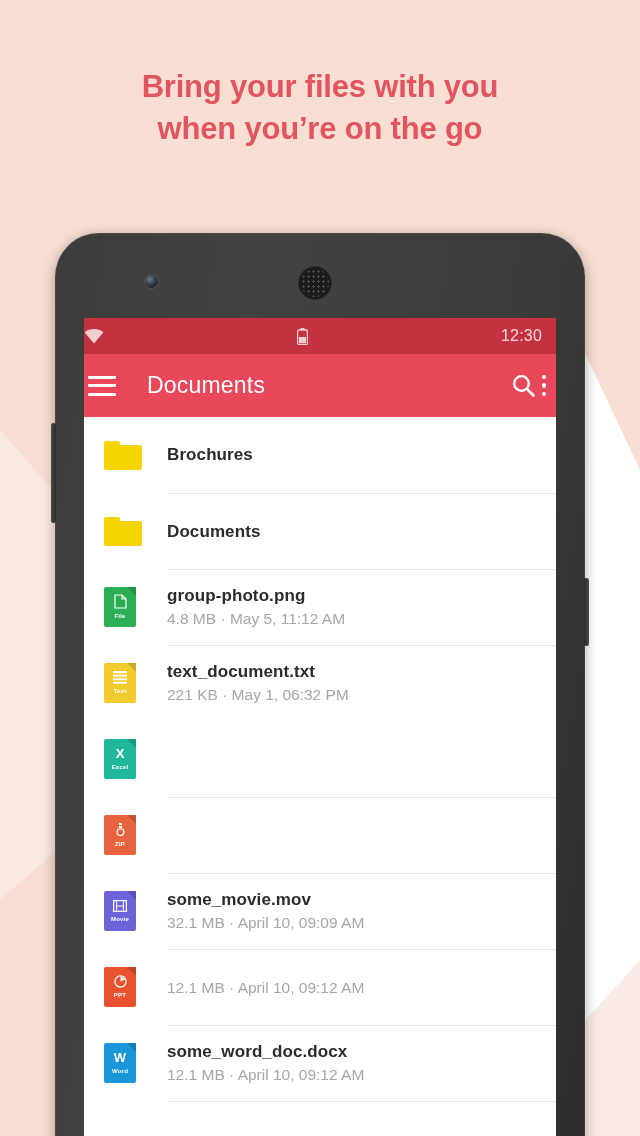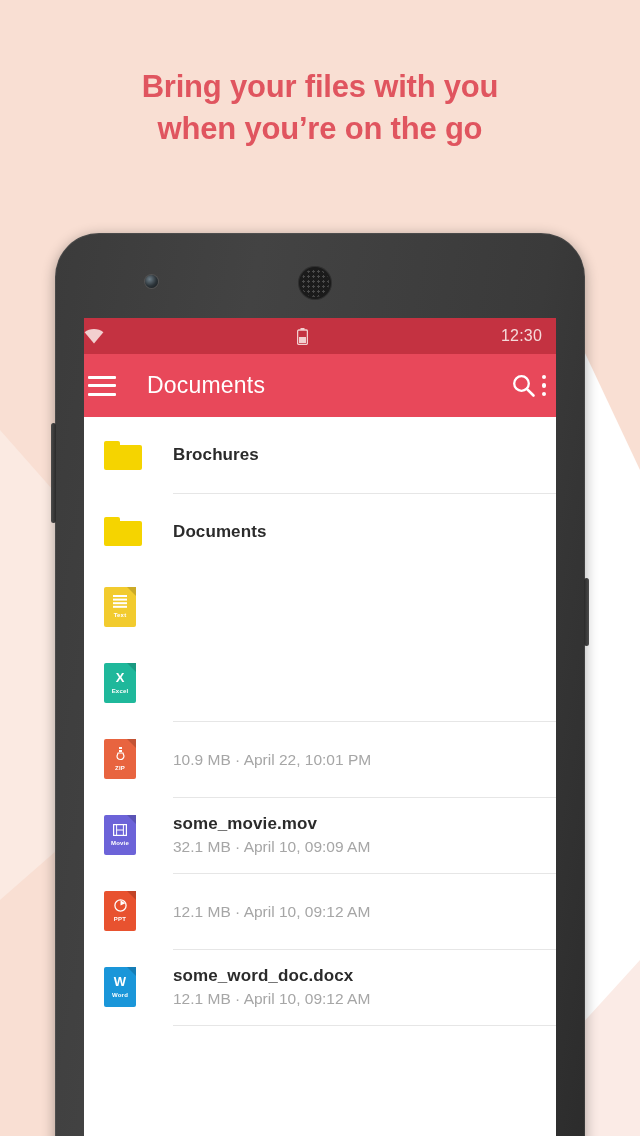--- a/index.html
+++ b/index.html
@@ -131,21 +131,21 @@
     cursor:pointer;
   }
   .row.folder{ height:76px; }
   .row .icon-wrap{
     width:52px;
     display:flex; align-items:center; justify-content:flex-start;
     flex:0 0 52px;
   }
   .row .texts{
     flex:1;
-    margin-left:17px;
+    margin-left:11px;
     border-top:1px solid #E6E6E6;
     height:100%;
     display:flex; flex-direction:column; justify-content:center;
     padding-right:12px;
   }
   .row:first-child .texts{ border-top:none; }
   .fname{
     font-size:17px;
     font-weight:bold;
     color:#2b2b2b;
@@ -277,36 +277,58 @@
           <div class="folder-icon">
               <div class="tab"></div>
               <div class="body"></div>
             </div>
         </div>
         <div class="texts">
           <div class="fname">Documents</div>
         </div>
       </div>
 
+      <div class="row">
+        <div class="icon-wrap">
+          <div class="file-icon" style="background:#2BAF55">
+            <div class="fold"></div>
+            <div class="glyph">
+              <svg width="13" height="15" viewBox="0 0 13 15">
+                <path d="M1 1 h7 l4 4 v9 h-11 z" fill="none" stroke="#fff" stroke-width="1.2"></path>
+                <path d="M8 1 v4 h4" fill="none" stroke="#fff" stroke-width="1.2"></path>
+              </svg>
+            </div>
+            <div class="tag">File</div>
+          </div>
+        </div>
+        <div class="texts">
+          <div class="fname">group-photo.png</div>
+          <div class="fmeta">4.8 MB · May 5, 11:12 AM</div>
+        </div>
+      </div>
 
       <div class="row">
         <div class="icon-wrap">
           <div class="file-icon" style="background:#F2CB2E">
             <div class="fold"></div>
             <div class="glyph">
               <svg width="14" height="13" viewBox="0 0 14 13">
                 <rect x="0" y="0" width="14" height="2" fill="#fff"></rect>
                 <rect x="0" y="3.6" width="14" height="2" fill="#fff"></rect>
                 <rect x="0" y="7.2" width="14" height="2" fill="#fff"></rect>
                 <rect x="0" y="10.8" width="14" height="2" fill="#fff"></rect>
               </svg>
             </div>
             <div class="tag">Text</div>
           </div>
         </div>
+        <div class="texts">
+          <div class="fname">text_document.txt</div>
+          <div class="fmeta">221 KB · May 1, 06:32 PM</div>
+        </div>
       </div>
 
       <div class="row">
         <div class="icon-wrap">
           <div class="file-icon" style="background:#1FB89B">
             <div class="fold"></div>
             <div class="glyph">X</div>
             <div class="tag">Excel</div>
           </div>
         </div>
@@ -320,21 +342,20 @@
               <svg width="11" height="14" viewBox="0 0 11 14">
                 <rect x="4" y="0" width="3" height="2" fill="#fff"></rect>
                 <rect x="4" y="3" width="3" height="2" fill="#fff"></rect>
                 <path d="M3 6 h5 l1 3 a3.2 3.2 0 0 1 -7 0 z" fill="none" stroke="#fff" stroke-width="1.2"></path>
               </svg>
             </div>
             <div class="tag">ZIP</div>
           </div>
         </div>
         <div class="texts">
-          <div class="fmeta">10.9 MB · April 22, 10:01 PM</div>
         </div>
       </div>
 
       <div class="row">
         <div class="icon-wrap">
           <div class="file-icon" style="background:#6C63D8">
             <div class="fold"></div>
             <div class="glyph">
               <svg width="14" height="12" viewBox="0 0 14 12">
                 <rect x="0.6" y="0.6" width="12.8" height="10.8" fill="none" stroke="#fff" stroke-width="1.2"></rect>

